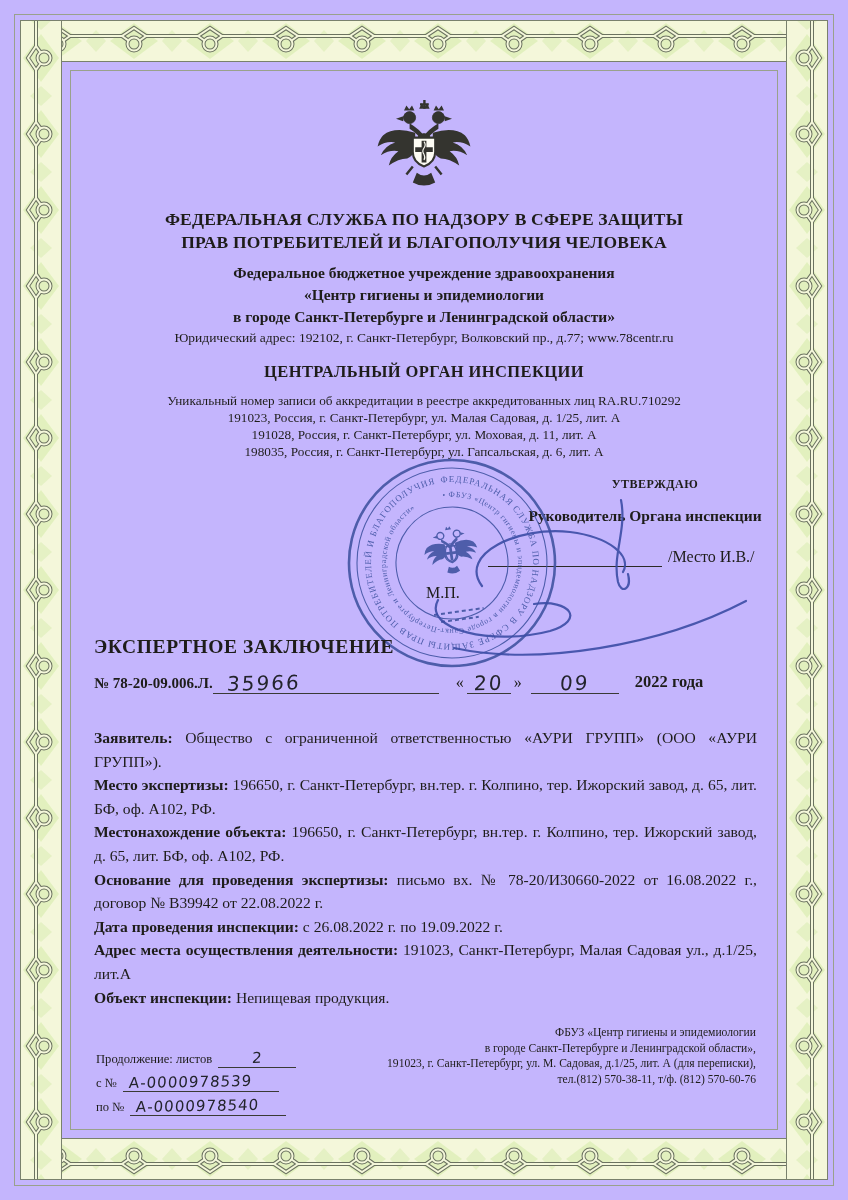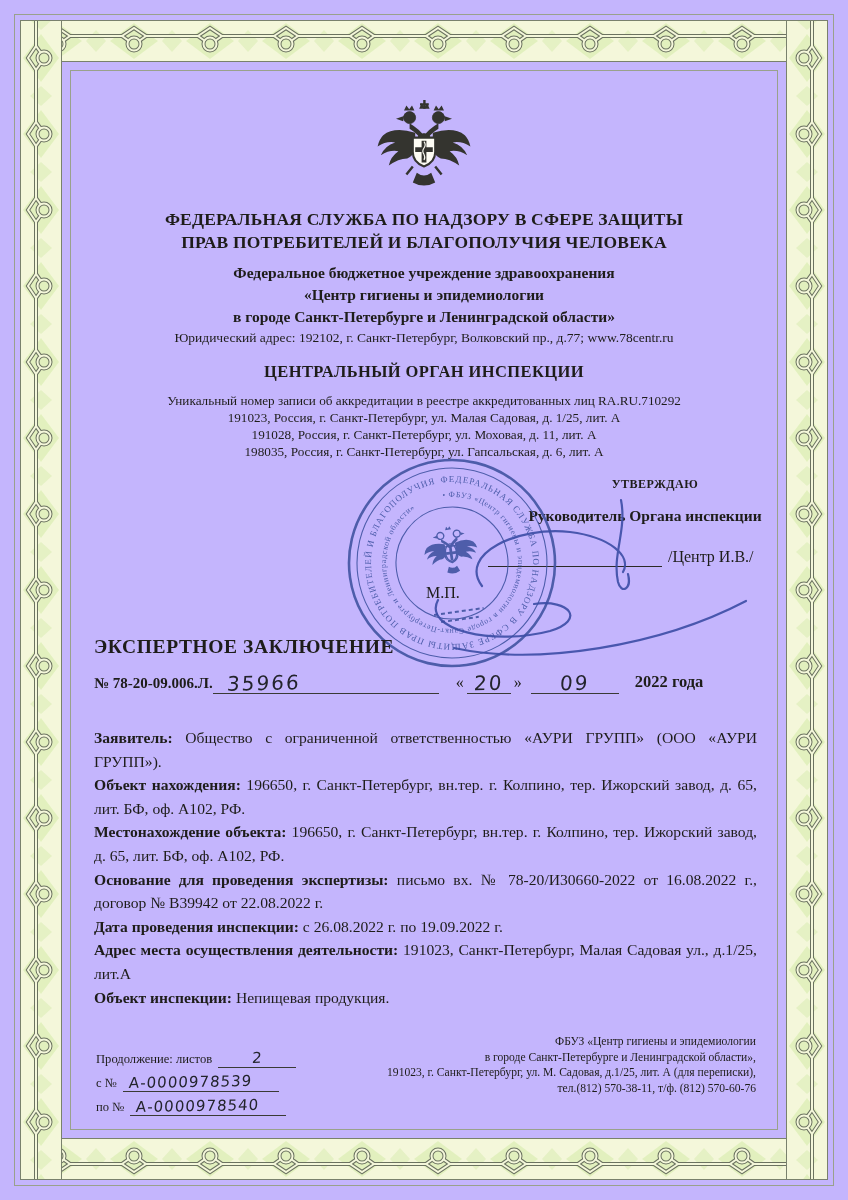--- a/index.html
+++ b/index.html
@@ -43,21 +43,21 @@
   .numline .blank-month{width:88px;margin-left:6px;}
   .numline .year{font-weight:bold;font-size:16.5px;margin-left:16px;padding-bottom:2px;}
   .sp14{width:14px;}
 
   .fields{position:absolute;left:94px;top:726px;width:663px;font-size:15.6px;line-height:23.6px;text-align:justify;}
   .fields p{margin:0;}
   .fields .lbl{font-weight:bold;}
 
   .footer-right{position:absolute;right:92px;top:1016px;width:420px;text-align:right;}
   .form-number{font-weight:bold;font-size:21px;letter-spacing:3px;white-space:nowrap;}
-  .footer-org{margin-top:18px;font-size:11.6px;line-height:15.6px;}
+  .footer-org{margin-top:9px;font-size:11.6px;line-height:15.6px;}
 
   .footer-left{position:absolute;left:96px;top:1044px;font-size:12.6px;}
   .footer-left .row{display:flex;align-items:flex-end;height:24px;}
   .hw-mid{font-size:15px;line-height:15px;letter-spacing:1px;}
   .fl-u1{width:78px;border-bottom:1.2px solid #3a3a35;text-align:center;display:inline-block;}
   .fl-u2{width:150px;border-bottom:1.2px solid #3a3a35;display:inline-block;padding-left:6px;}
   .footer-left .cap{padding-bottom:1px;margin-right:6px;white-space:nowrap;margin-top:39px;}
 </style>
 </head>
 <body>
@@ -205,21 +205,21 @@
   <div class="hdr hdr-accr">
     <div>Уникальный номер записи об аккредитации в реестре аккредитованных лиц RA.RU.710292</div>
     <div>191023, Россия, г. Санкт-Петербург, ул. Малая Садовая, д. 1/25, лит. А</div>
     <div>191028, Россия, г. Санкт-Петербург, ул. Моховая, д. 11, лит. А</div>
     <div>198035, Россия, г. Санкт-Петербург, ул. Гапсальская, д. 6, лит. А</div>
   </div>
 
   <div class="approve-label">УТВЕРЖДАЮ</div>
   <div class="approve-pos">Руководитель Органа инспекции</div>
   <div class="sig-line"></div>
-  <div class="sig-name">/Центр И.В./</div>
+  <div class="sig-name">/Место И.В./</div>
   <div class="seal-mp">М.П.</div>
 
   <svg class="stamp" width="222" height="222" viewBox="0 0 222 222">
     <g transform="rotate(-8 111 111)" stroke="#4456a4" fill="none">
       <circle cx="111" cy="111" r="103" stroke-width="2.6"></circle>
       <circle cx="111" cy="111" r="95" stroke-width="1.1"></circle>
       <circle cx="111" cy="111" r="56" stroke-width="1.1"></circle>
       <path id="stampRing1" d="M111,30 a81,81 0 1,1 -0.01,0" stroke="none"></path>
       <path id="stampRing2" d="M111,45 a66,66 0 1,1 -0.01,0" stroke="none"></path>
       <text font-size="9" fill="#4456a4" stroke="none" letter-spacing="1" font-family="Liberation Serif, serif">
@@ -268,21 +268,21 @@
       </span>
     <span class="q">»</span>
     <span class="uline blank-month">
         <span class="hw hw-big">09</span>
       </span>
     <span class="year">2022 года</span>
   </div>
 
   <div class="fields">
     <p><span class="lbl">Заявитель:</span> <span>Общество с ограниченной ответственностью «АУРИ ГРУПП» (ООО «АУРИ ГРУПП»).</span></p>
-    <p><span class="lbl">Объект нахождения:</span> <span>196650, г. Санкт-Петербург, вн.тер. г. Колпино, тер. Ижорский завод, д. 65, лит. БФ, оф. А102, РФ.</span></p>
+    <p><span class="lbl">Место экспертизы:</span> <span>196650, г. Санкт-Петербург, вн.тер. г. Колпино, тер. Ижорский завод, д. 65, лит. БФ, оф. А102, РФ.</span></p>
     <p><span class="lbl">Местонахождение объекта:</span> <span>196650, г. Санкт-Петербург, вн.тер. г. Колпино, тер. Ижорский завод, д. 65, лит. БФ, оф. А102, РФ.</span></p>
     <p><span class="lbl">Основание для проведения экспертизы:</span> <span>письмо вх. № 78-20/И30660-2022 от 16.08.2022 г., договор № В39942 от 22.08.2022 г.</span></p>
     <p><span class="lbl">Дата проведения инспекции:</span> <span>с 26.08.2022 г. по 19.09.2022 г.</span></p>
     <p><span class="lbl">Адрес места осуществления деятельности:</span> <span>191023, Санкт-Петербург, Малая Садовая ул., д.1/25, лит.А</span></p>
     <p><span class="lbl">Объект инспекции:</span> <span>Непищевая продукция.</span></p>
   </div>
 
   <div class="footer-right">
     <div class="footer-org">
       <div>ФБУЗ «Центр гигиены и эпидемиологии</div>

